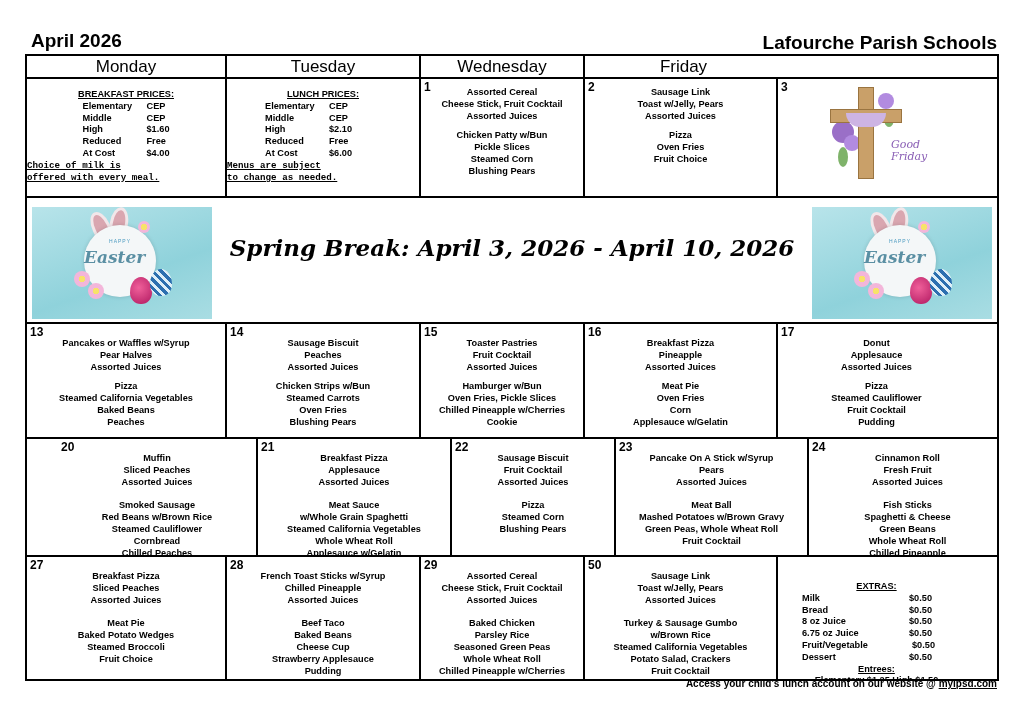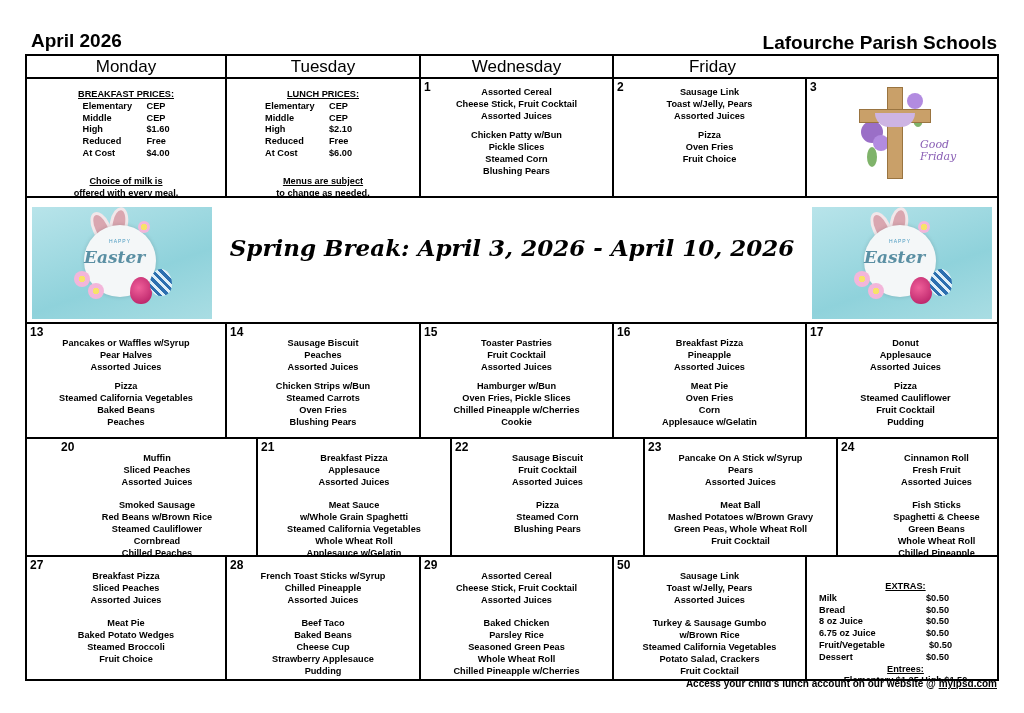--- a/index.html
+++ b/index.html
@@ -4,34 +4,34 @@
 <style>
   html, body { margin:0; padding:0; background:#fff; }
   body { width:1024px; height:713px; position:relative; overflow:hidden; font-family:"Liberation Sans", sans-serif; color:#000; }
   .title-left { position:absolute; left:31px; top:30px; font-size:19px; font-weight:bold; }
   .title-right { position:absolute; right:27px; top:32px; font-size:19px; font-weight:bold; }
   .cal { position:absolute; left:25px; top:54px; width:974px; border:2px solid #000; box-sizing:border-box; }
   .row { display:flex; border-bottom:2px solid #000; box-sizing:border-box; }
   .row:last-child { border-bottom:none; }
   .cell { flex:0 0 auto; border-right:2px solid #000; box-sizing:border-box; position:relative; overflow:hidden; }
   .cell:last-child { border-right:none; }
-  .c1 { width:200px; } .c2 { width:194px; } .c3 { width:193px; } .c4 { width:193px; } .c5 { width:197px; }
+  .c1 { width:200px; } .c2 { width:194px; } .c3 { width:164px; } .c4 { width:193px; } .c5 { width:197px; }
   .hdr { height:23px; }
   .hdr .cell { font-size:17px; text-align:center; line-height:22px; }
   .r1 { height:119px; } .rb { height:126px; } .r3 { height:115px; } .r4 { height:118px;padding-left:31px; } .r5 { height:122px; }
   .daynum { position:absolute; left:3px; top:1px; font-size:12px; font-weight:bold; }
   .menu { text-align:center; font-size:9.2px; font-weight:bold; line-height:11.8px; padding-top:14px; }
   .menu .gap { height:8px; }
   .r1 .menu { padding-top:8px; }
   .prices { font-size:9.2px; font-weight:bold; padding-top:10px; line-height:11.8px; }
   .prices .ph { text-align:center; text-decoration:underline; }
   .prices table { border-collapse:collapse; margin:0 auto; }
   .prices td { padding:0 0 0 0; font-size:9.2px; font-weight:bold; line-height:11.8px; }
   .prices td.k { width:64px; }
-  .prices .note { text-align:center; text-decoration:underline; margin-top:16px; }
+  .prices .note { text-decoration:underline; margin-top:0;font-family:Liberation Mono, monospace; }
   .break-row { position:relative; }
   .break-text { position:absolute; left:0; right:0; top:36px; text-align:center; font-family:"DejaVu Serif", serif; font-style:italic; font-weight:bold; font-size:23px; }
   .easter { position:absolute; top:9px; width:180px; height:112px; background:linear-gradient(160deg,#b8e4ea 0%,#8fd2db 60%,#a9dde3 100%); overflow:hidden; }
   .easter.l { left:5px; } .easter.r { right:5px; }
   .easter .plate { position:absolute; left:52px; top:18px; width:72px; height:72px; border-radius:50%; background:#f4f7f8; box-shadow:0 0 4px rgba(0,0,0,.15); }
   .easter .ear1, .easter .ear2 { position:absolute; width:12px; height:26px; border-radius:50% 50% 40% 40%; background:#d9a6b0; border:3px solid #f2e6e9; }
   .easter .ear1 { left:60px; top:4px; transform:rotate(-25deg); }
   .easter .ear2 { left:78px; top:0px; transform:rotate(10deg); }
   .easter .etext { position:absolute; left:52px; top:40px; width:72px; font-family:"DejaVu Serif", serif; font-style:italic; font-size:17px; color:#5a8fa3; font-weight:bold; }
   .easter .happy { position:absolute; left:52px; top:31px; width:72px; text-align:center; font-size:5px; color:#4a9ac0; letter-spacing:1px; }
@@ -39,21 +39,21 @@
   .easter .egg2 { position:absolute; left:118px; top:62px; width:22px; height:27px; border-radius:50% 50% 48% 48%/58% 58% 42% 42%; background:repeating-linear-gradient(45deg,#2c6fb0 0 3px,#dfeff8 3px 6px); }
   .easter .fl { position:absolute; width:16px; height:16px; border-radius:50%; background:radial-gradient(circle,#f7e36a 0 3px,#f3b6da 3px); }
   .cross-wrap { position:absolute; left:40px; top:8px; width:120px; height:100px; }
   .cross-v { position:absolute; left:40px; top:0; width:14px; height:90px; background:#c9a069; border:1px solid #9a7440; }
   .cross-h { position:absolute; left:12px; top:22px; width:70px; height:12px; background:#c9a069; border:1px solid #9a7440; }
   .cross-cloth { position:absolute; left:28px; top:26px; width:40px; height:14px; background:#cdb4e3; border-radius:0 0 20px 20px; }
   .flow { position:absolute; border-radius:50%; background:#9a6fc7; }
   .gf { position:absolute; left:73px; top:52px; font-family:"DejaVu Serif", serif; font-style:italic; font-size:11px; color:#8a5fb5; line-height:12px; }
   .extras { font-size:9.2px; font-weight:bold; padding-top:24px; line-height:11.8px; }
   .extras .eh { text-align:center; text-decoration:underline; }
-  .extras table { border-collapse:collapse; margin-left:12px; }
+  .extras table { border-collapse:collapse; margin-left:24px; }
   .extras td { padding:0; font-size:9.2px; font-weight:bold; line-height:11.8px; }
   .extras td.k { width:107px; }
   .extras .ent { text-align:center; text-decoration:underline; }
   .footer { position:absolute; right:27px; top:678px; font-size:10px; font-weight:bold; }
   .footer a { color:#000; text-decoration:underline; }
 </style>
 </head>
 <body>
 
 <div class="title-left">April 2026</div>

